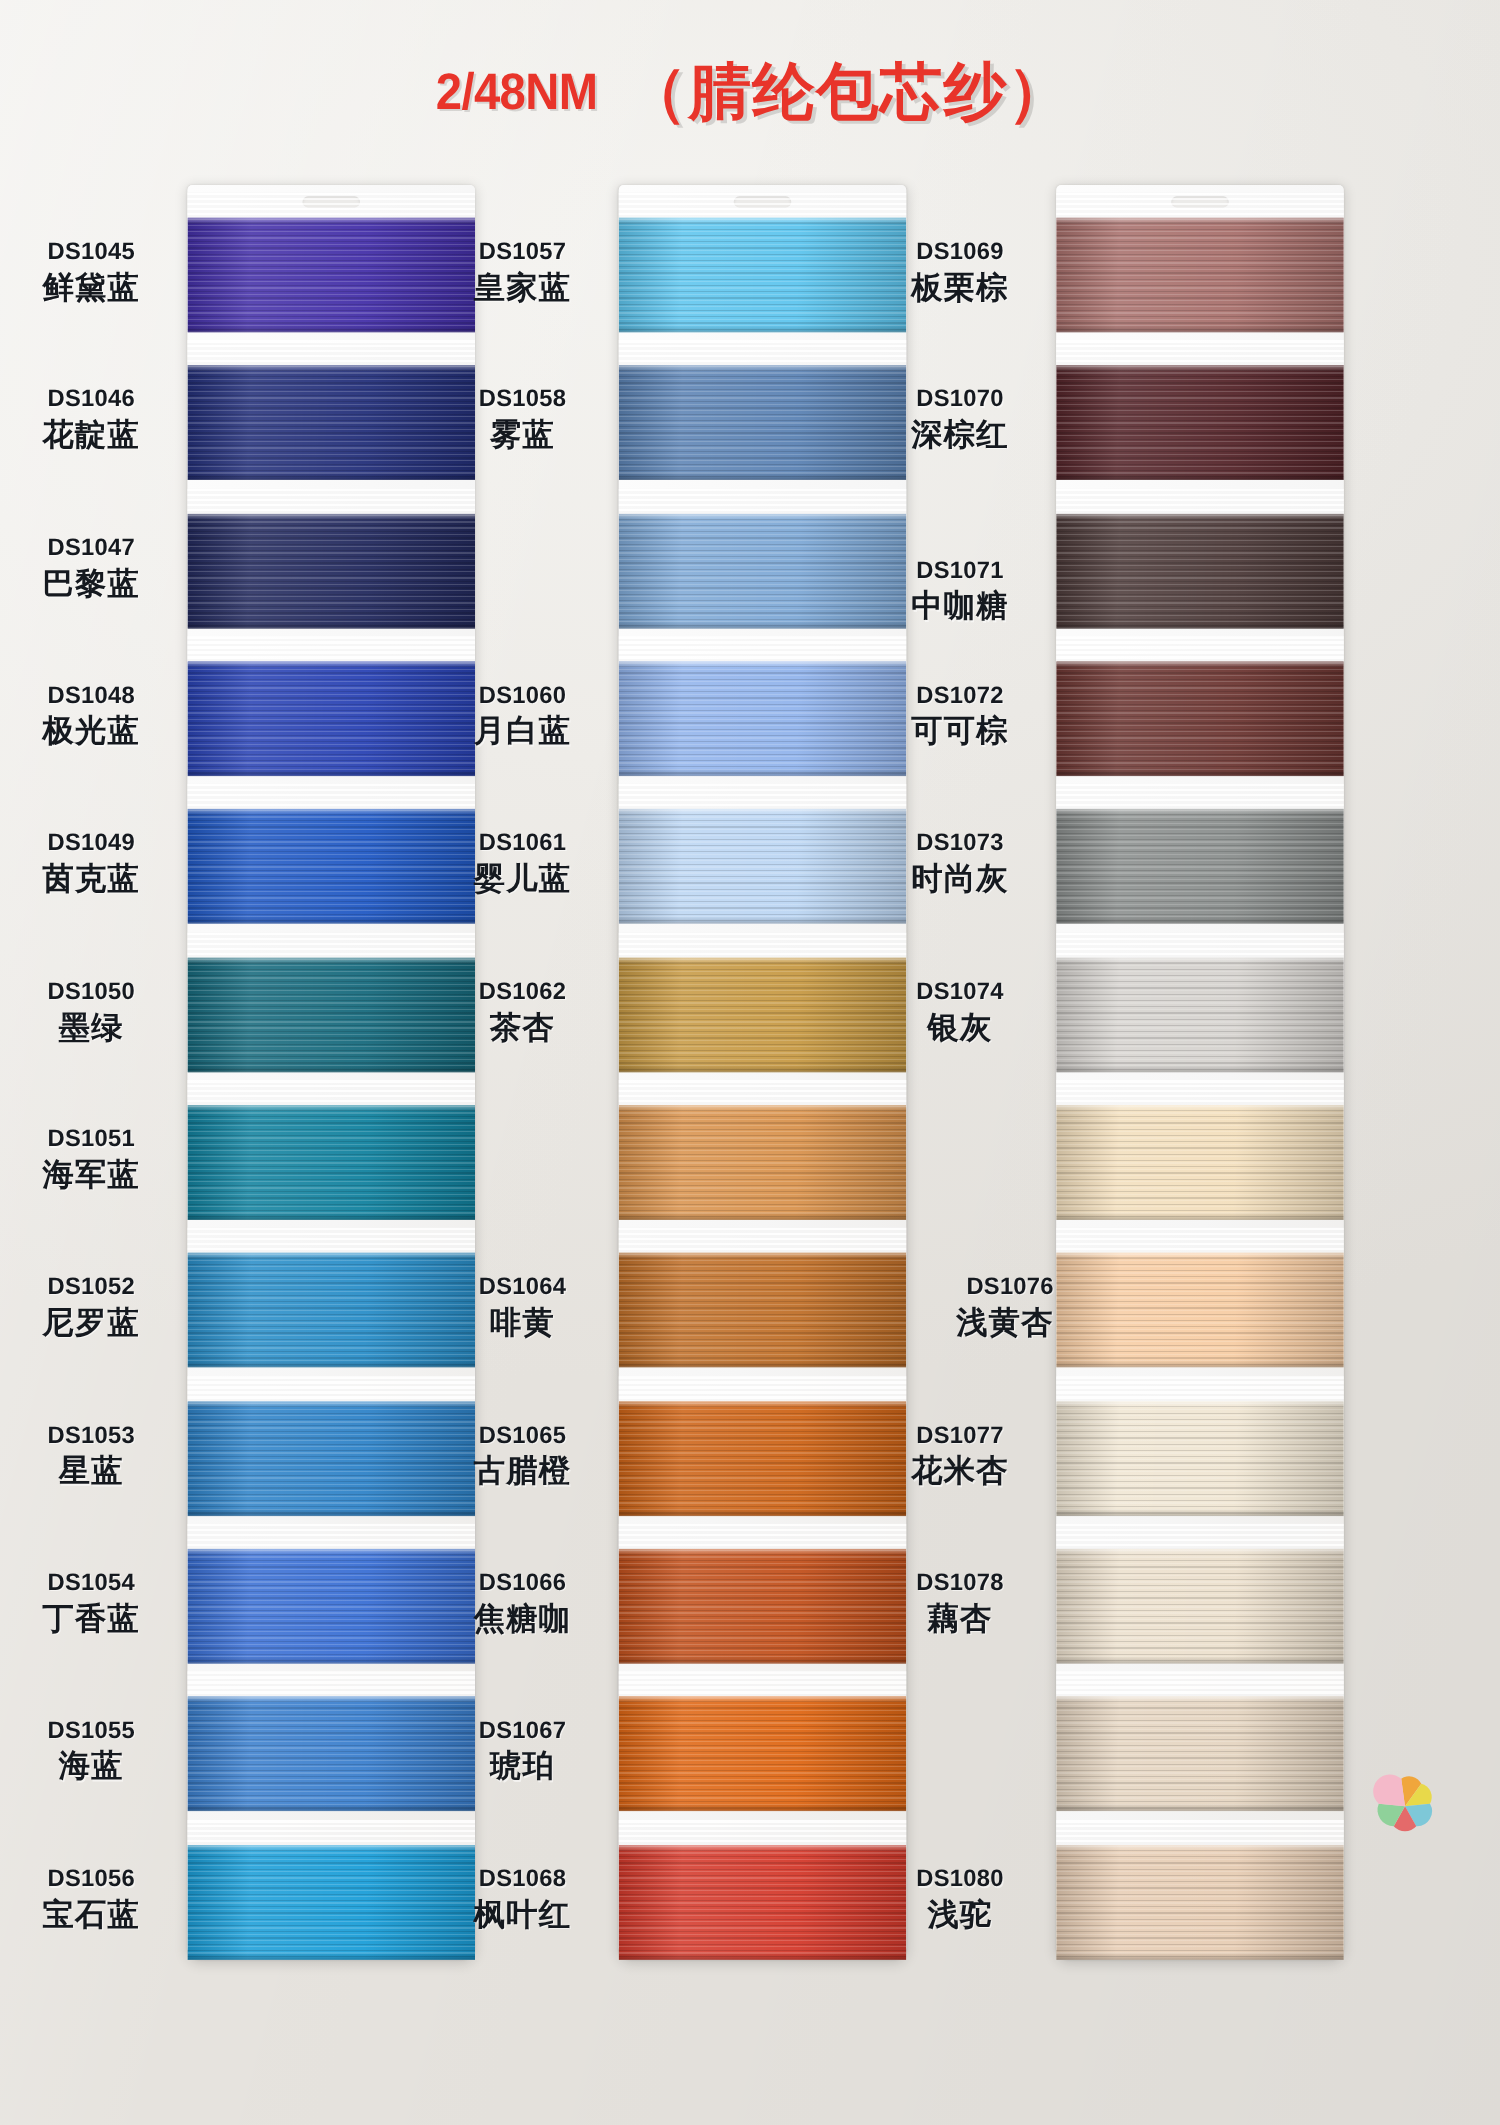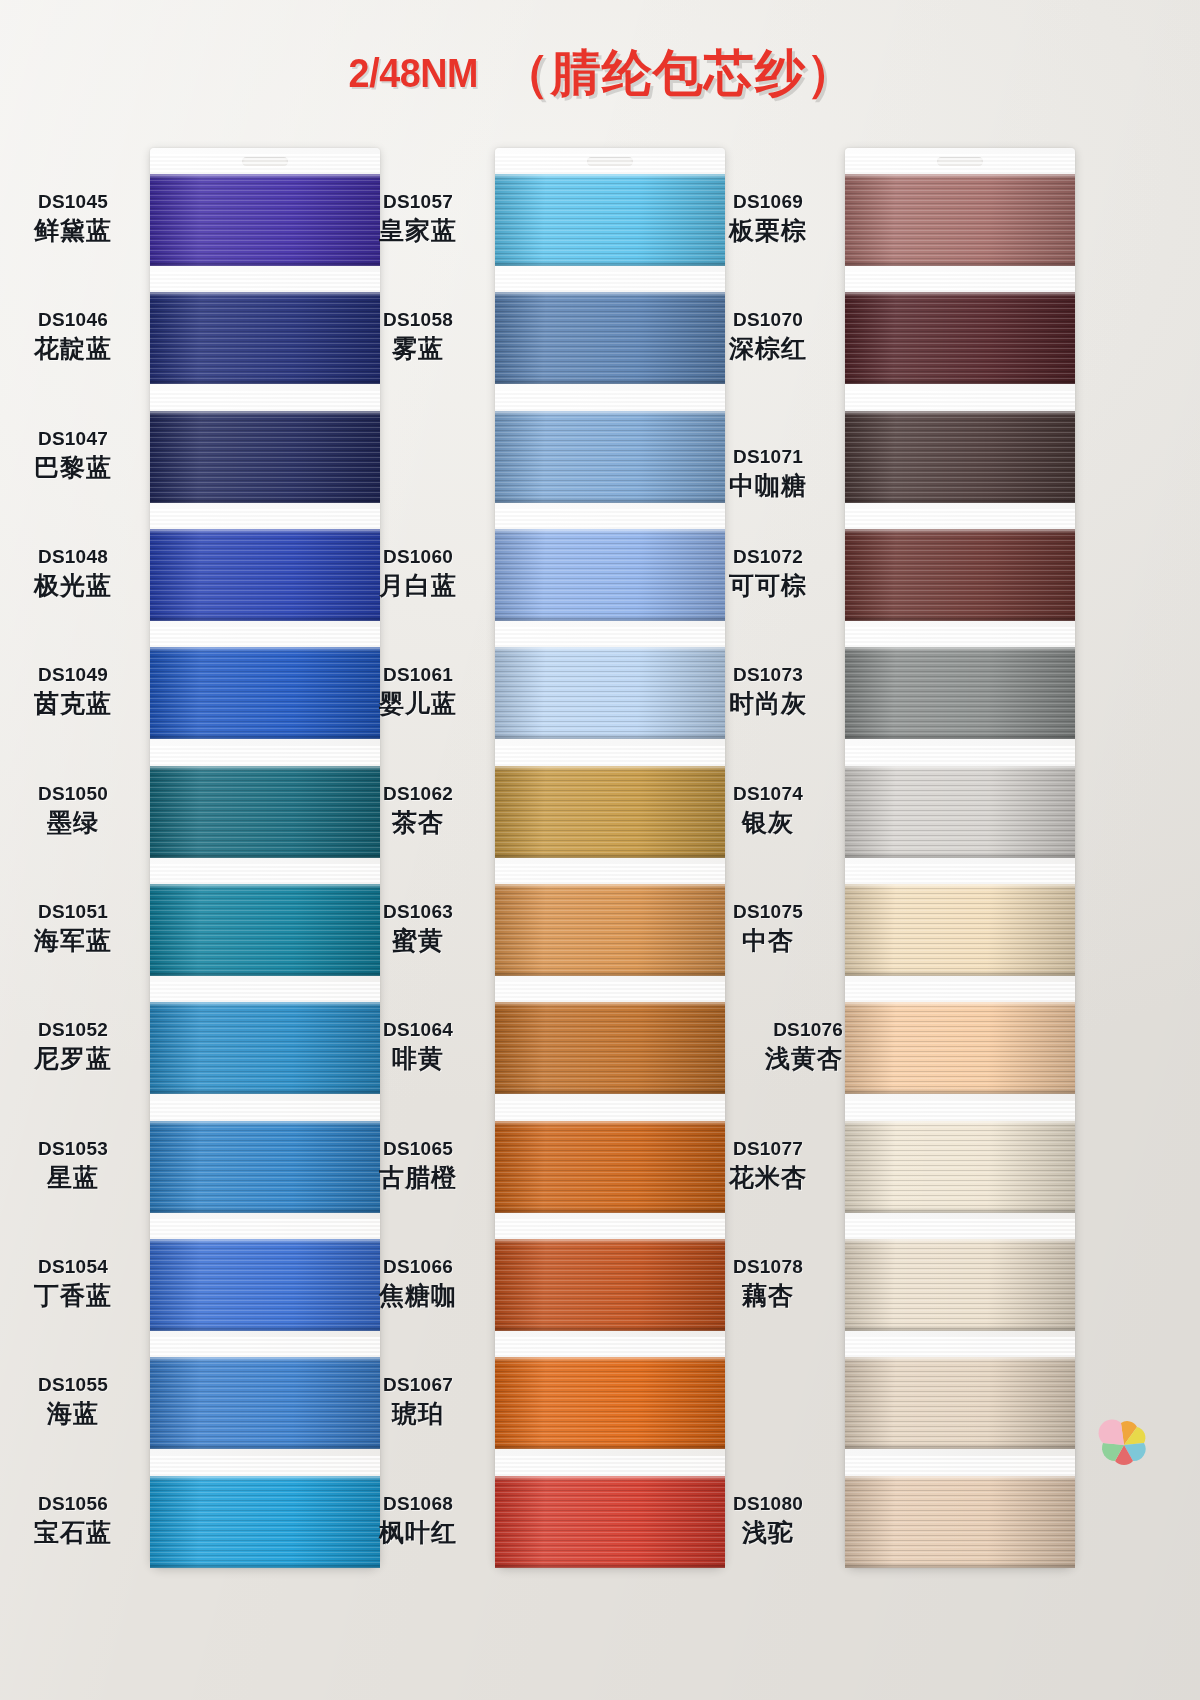--- a/index.html
+++ b/index.html
@@ -287,24 +287,20 @@
         <div class="yarn" style="background-color: rgb(199, 154, 69);"></div>
       </div>
       <div class="label" style="top: 634px;">
         <span class="code">DS1062</span>
         <span class="name">茶杏</span>
       </div>
       <div class="gap-fuzz" style="top: 716px; height: 22px;"></div>
       <div class="swatch" style="top: 736px; height: 92px;">
         <div class="yarn" style="background-color: rgb(217, 147, 78);"></div>
       </div>
-      <div class="label" style="top: 752px;">
-        <span class="code">DS1063</span>
-        <span class="name">蜜黄</span>
-      </div>
       <div class="gap-fuzz" style="top: 834px; height: 22px;"></div>
       <div class="swatch" style="top: 854px; height: 92px;">
         <div class="yarn" style="background-color: rgb(192, 112, 42);"></div>
       </div>
       <div class="label" style="top: 870px;">
         <span class="code">DS1064</span>
         <span class="name">啡黄</span>
       </div>
       <div class="gap-fuzz" style="top: 953px; height: 22px;"></div>
       <div class="swatch" style="top: 973px; height: 92px;">
@@ -386,24 +382,20 @@
       <div class="swatch" style="top: 618px; height: 92px;">
         <div class="yarn" style="background-color: rgb(214, 211, 207);"></div>
       </div>
       <div class="label" style="top: 634px;">
         <span class="code">DS1074</span>
         <span class="name">银灰</span>
       </div>
       <div class="gap-fuzz" style="top: 716px; height: 22px;"></div>
       <div class="swatch" style="top: 736px; height: 92px;">
         <div class="yarn" style="background-color: rgb(243, 223, 189);"></div>
-      </div>
-      <div class="label" style="top: 752px;">
-        <span class="code">DS1075</span>
-        <span class="name">中杏</span>
       </div>
       <div class="gap-fuzz" style="top: 834px; height: 22px;"></div>
       <div class="swatch" style="top: 854px; height: 92px;">
         <div class="yarn" style="background-color: rgb(247, 205, 164);"></div>
       </div>
       <div class="label" style="top: 870px; text-align: right;">
         <span class="code">DS1076</span>
         <span class="name">浅黄杏</span>
       </div>
       <div class="gap-fuzz" style="top: 953px; height: 22px;"></div>

